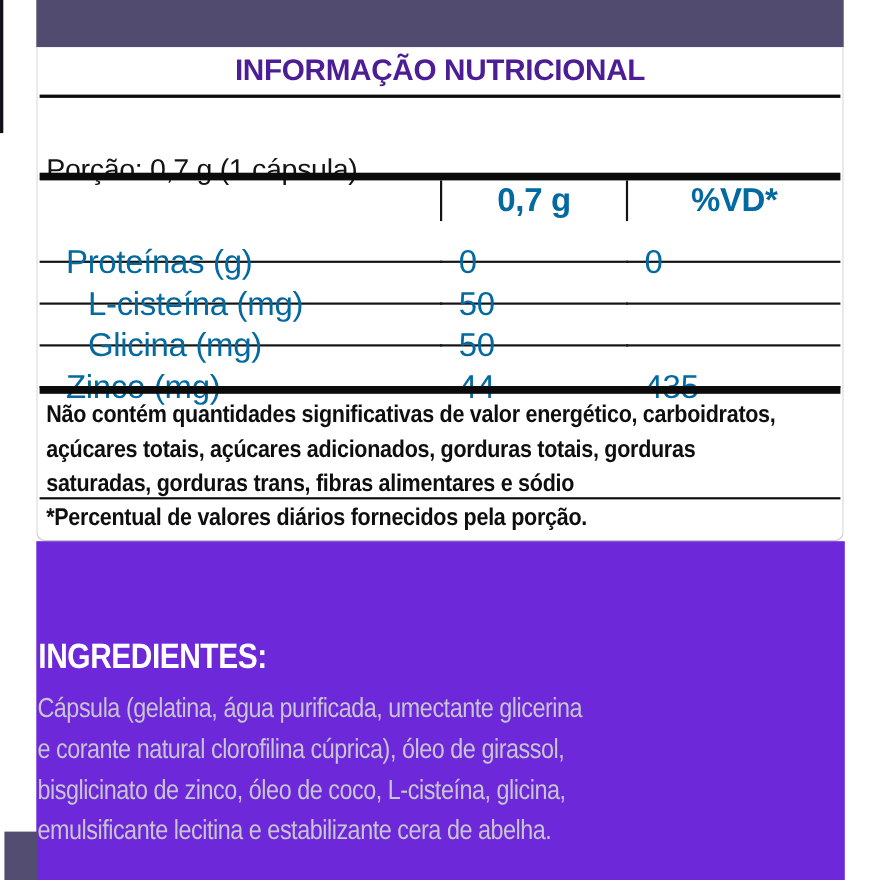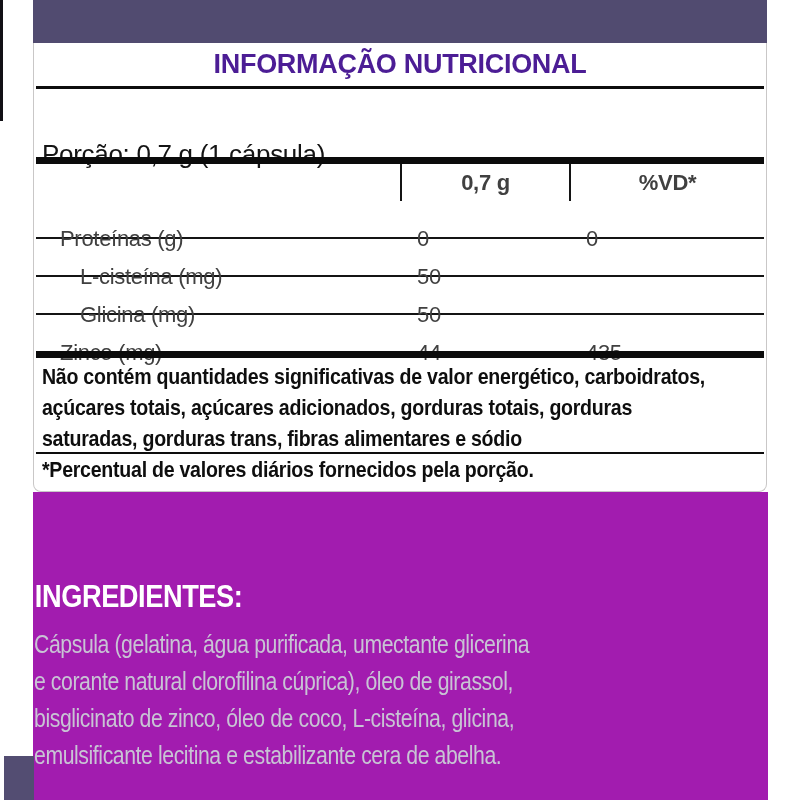--- a/index.html
+++ b/index.html
@@ -33,21 +33,21 @@
   .thick-bar{position:absolute;left:2px;width:728px;height:7px;background:#0b0b0b;}
   .bar-top{top:114px;}
   .bar-bottom{top:308px;}
 
   
   .tbl{
     position:absolute;left:2px;top:121px;width:728px;
     display:grid;grid-template-columns:364px 169px 195px;
     grid-template-rows:37px 38px 38px 38px 36px;
   }
-  .cell{display:flex;align-items:center;font-size:22px;color:#404040;letter-spacing:-0.3px;box-sizing:border-box;}
+  .cell{display:flex;align-items:center;font-size:30px;color:#0369a1;letter-spacing:-0.3px;box-sizing:border-box;}
   .cell.c2,.cell.c3{border-left:2px solid #141414;}
   .cell.body{border-top:2px solid #141414;margin-top:36px;}
   .cell.hdr{justify-content:center;font-weight:bold;}
   .cell.lbl{padding-left:24px;}
   .cell.lbl.indent{padding-left:44px;}
   .cell.val{padding-left:15px;}
 
   
   .note-text{
     position:absolute;left:8px;top:318px;width:824px;
@@ -56,21 +56,21 @@
   }
   .note-rule{top:409px;height:2px;}
   .footnote{
     position:absolute;left:8px;top:414px;width:824px;
     font-size:22px;font-weight:bold;letter-spacing:-0.3px;color:#0e0e0e;
     white-space:pre;transform:scaleX(0.89);transform-origin:left top;
   }
 
   
   .ingredients{
-    left:33px;top:492px;width:735px;height:308px;background:#a21caf;
+    left:33px;top:492px;width:735px;height:308px;background:#6d28d9;
   }
   .purple-flare{left:4px;top:756px;width:30px;height:44px;background:#534d72;}
   .ing-wrap{position:absolute;left:1px;top:0;width:860px;transform:scaleX(0.85);transform-origin:left top;}
   .ing-title{
     position:absolute;left:1px;top:86px;
     font-size:32px;font-weight:bold;letter-spacing:-0.5px;color:#ffffff;
   }
   .ing-text{
     position:absolute;left:0px;top:134px;
     font-size:25px;line-height:37px;letter-spacing:-0.5px;color:#c8c4d4;

